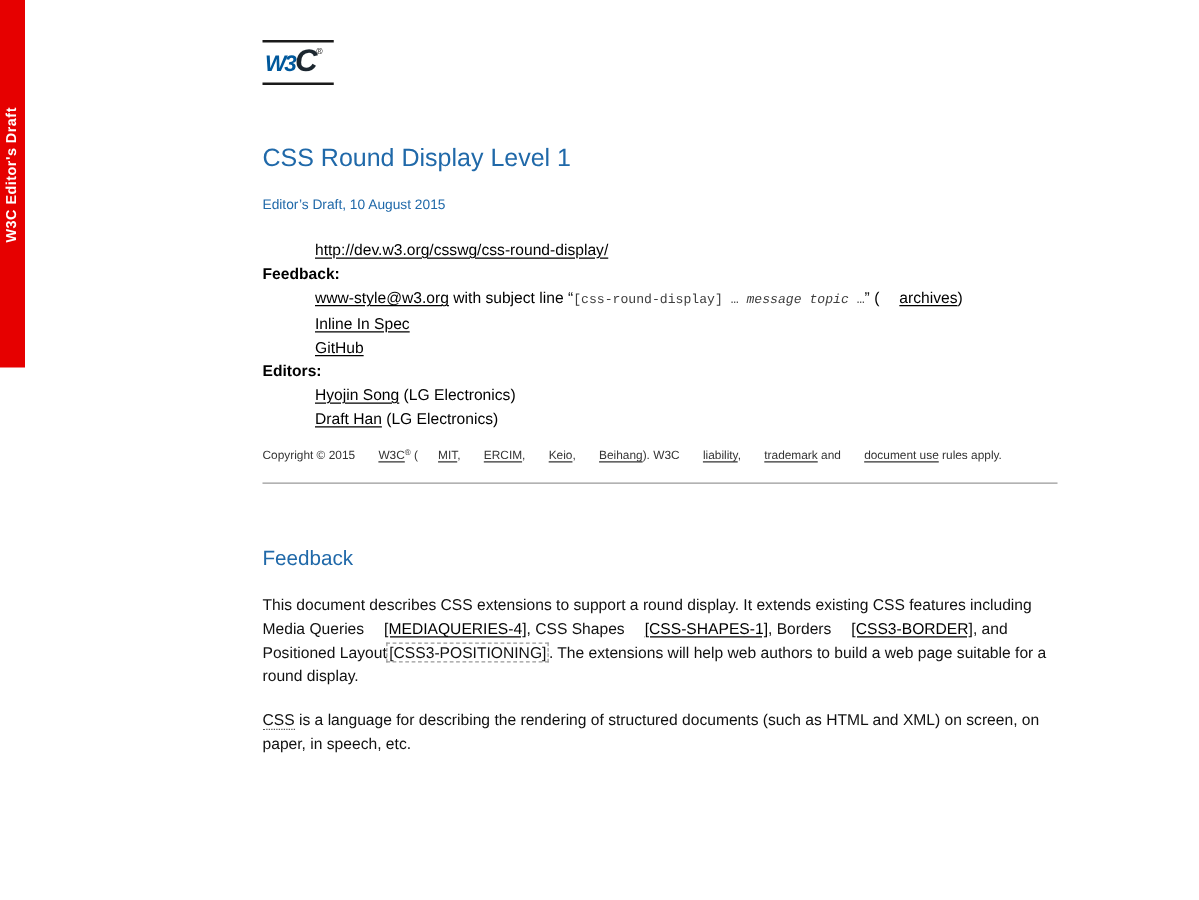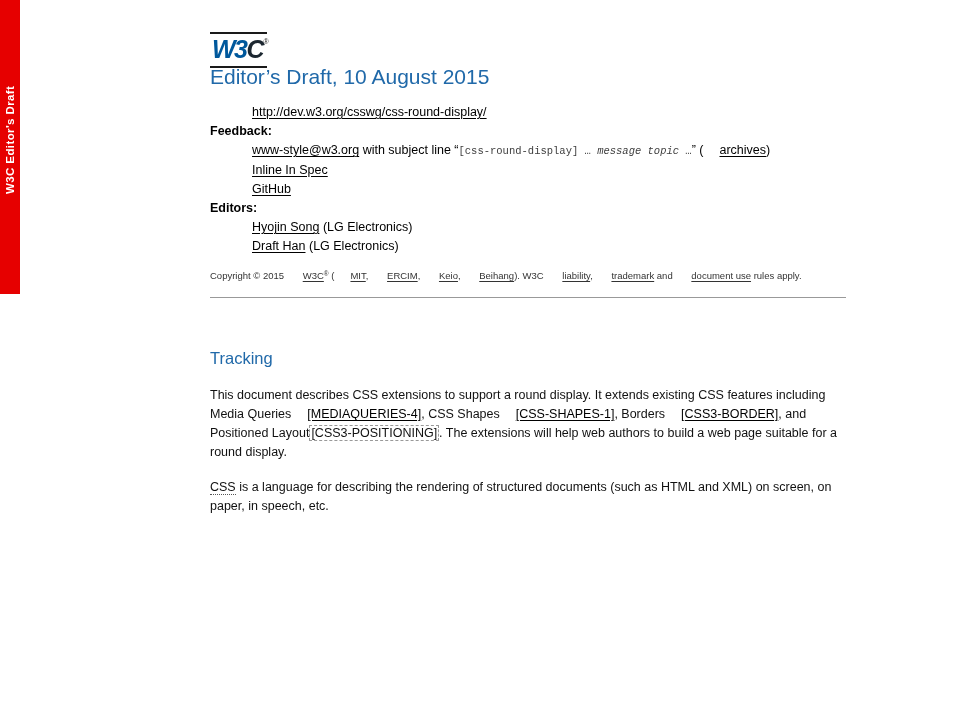--- a/index.html
+++ b/index.html
@@ -52,21 +52,21 @@
     border-bottom: 2px solid #1a1a1a;
     padding: 3px 0 4px 2px;
     text-align: left;
     cursor: pointer;
     line-height: 1;
   }
   .w3c-logo .w3 {
     color: #00589c;
     font-weight: bold;
     font-style: italic;
-    font-size: 25px;
+    font-size: 18px;
     letter-spacing: -1.5px;
   }
   .w3c-logo .c {
     color: #1c2730;
     font-weight: bold;
     font-style: italic;
     font-size: 25px;
     letter-spacing: -1px;
   }
   .w3c-logo .reg {
@@ -77,21 +77,22 @@
   }
 
   h1.title {
     margin-top: 48px;
     font-size: 20px;
     font-weight: 400;
     color: #2069a9;
     line-height: 22px;
   }
   h2.subtitle {
-    font-size: 21px;
+    margin-top: 18px;
+    font-size: 11px;
     font-weight: 400;
     color: #2069a9;
     line-height: 17px;
   }
 
   dl.metadata { margin-top: 18px; font-size: 12.5px; line-height: 19px; }
   dl.metadata dt { font-weight: bold; }
   dl.metadata dd { margin-left: 26px; }
 
   a.lnk {
@@ -162,20 +163,21 @@
 <div class="page">
 
   <div class="ed-banner">
     <span class="ed-banner-text">W3C Editor's Draft</span>
   </div>
 
   <div class="content">
 
     <div class="w3c-logo"><span class="w3">W3</span><span class="c">C</span><sup class="reg">®</sup></div>
 
+    <h1 class="title">CSS Round Display Level 1</h1>
 
     <h2 class="subtitle">Editor’s Draft, 10 August 2015</h2>
 
     <dl class="metadata">
       <dd><a class="lnk">http://dev.w3.org/csswg/css-round-display/</a></dd>
 
       <dt>Feedback:</dt>
       <dd><a class="lnk">www-style@w3.org</a><span> with subject line “</span><code class="mono">[css-round-display] … </code><code class="mono it">message topic</code><code class="mono"> …</code><span>”</span><span> (</span><a class="lnk">archives</a><span>)</span></dd>
 
       <dd><a class="lnk">Inline In Spec</a></dd>
@@ -183,20 +185,20 @@
 
       <dt>Editors:</dt>
       <dd><a class="lnk">Hyojin Song</a><span> (LG Electronics)</span></dd>
       <dd><a class="lnk">Draft Han</a><span> (LG Electronics)</span></dd>
     </dl>
 
     <p class="copyright"><span>Copyright © 2015 </span><a class="lnk">W3C</a><sup class="reg">®</sup><span> (</span><a class="lnk">MIT</a><span>, </span><a class="lnk">ERCIM</a><span>, </span><a class="lnk">Keio</a><span>, </span><a class="lnk">Beihang</a><span>). W3C </span><a class="lnk">liability</a><span>, </span><a class="lnk">trademark</a><span> and </span><a class="lnk">document use</a><span> rules apply.</span></p>
 
     <hr class="head-rule">
 
-    <h2 class="section">Tracking</h2>
+    <h2 class="section">Feedback</h2>
 
     <p class="body-text"><span>This document describes CSS extensions to support a round display. It extends existing CSS features including Media Queries</span><a class="lnk">[MEDIAQUERIES-4]</a><span>, CSS Shapes</span><a class="lnk">[CSS-SHAPES-1]</a><span>, Borders</span><a class="lnk">[CSS3-BORDER]</a><span>, and Positioned Layout</span><a class="dashedbox">[CSS3-POSITIONING]</a><span>. The extensions will help web authors to build a web page suitable for a round display.</span></p>
 
     <p class="body-text second"><a class="dotted">CSS</a><span> is a language for describing the rendering of structured documents (such as HTML and XML) on screen, on paper, in speech, etc.</span></p>
 
   </div>
 </div>
 
 </body></html>

